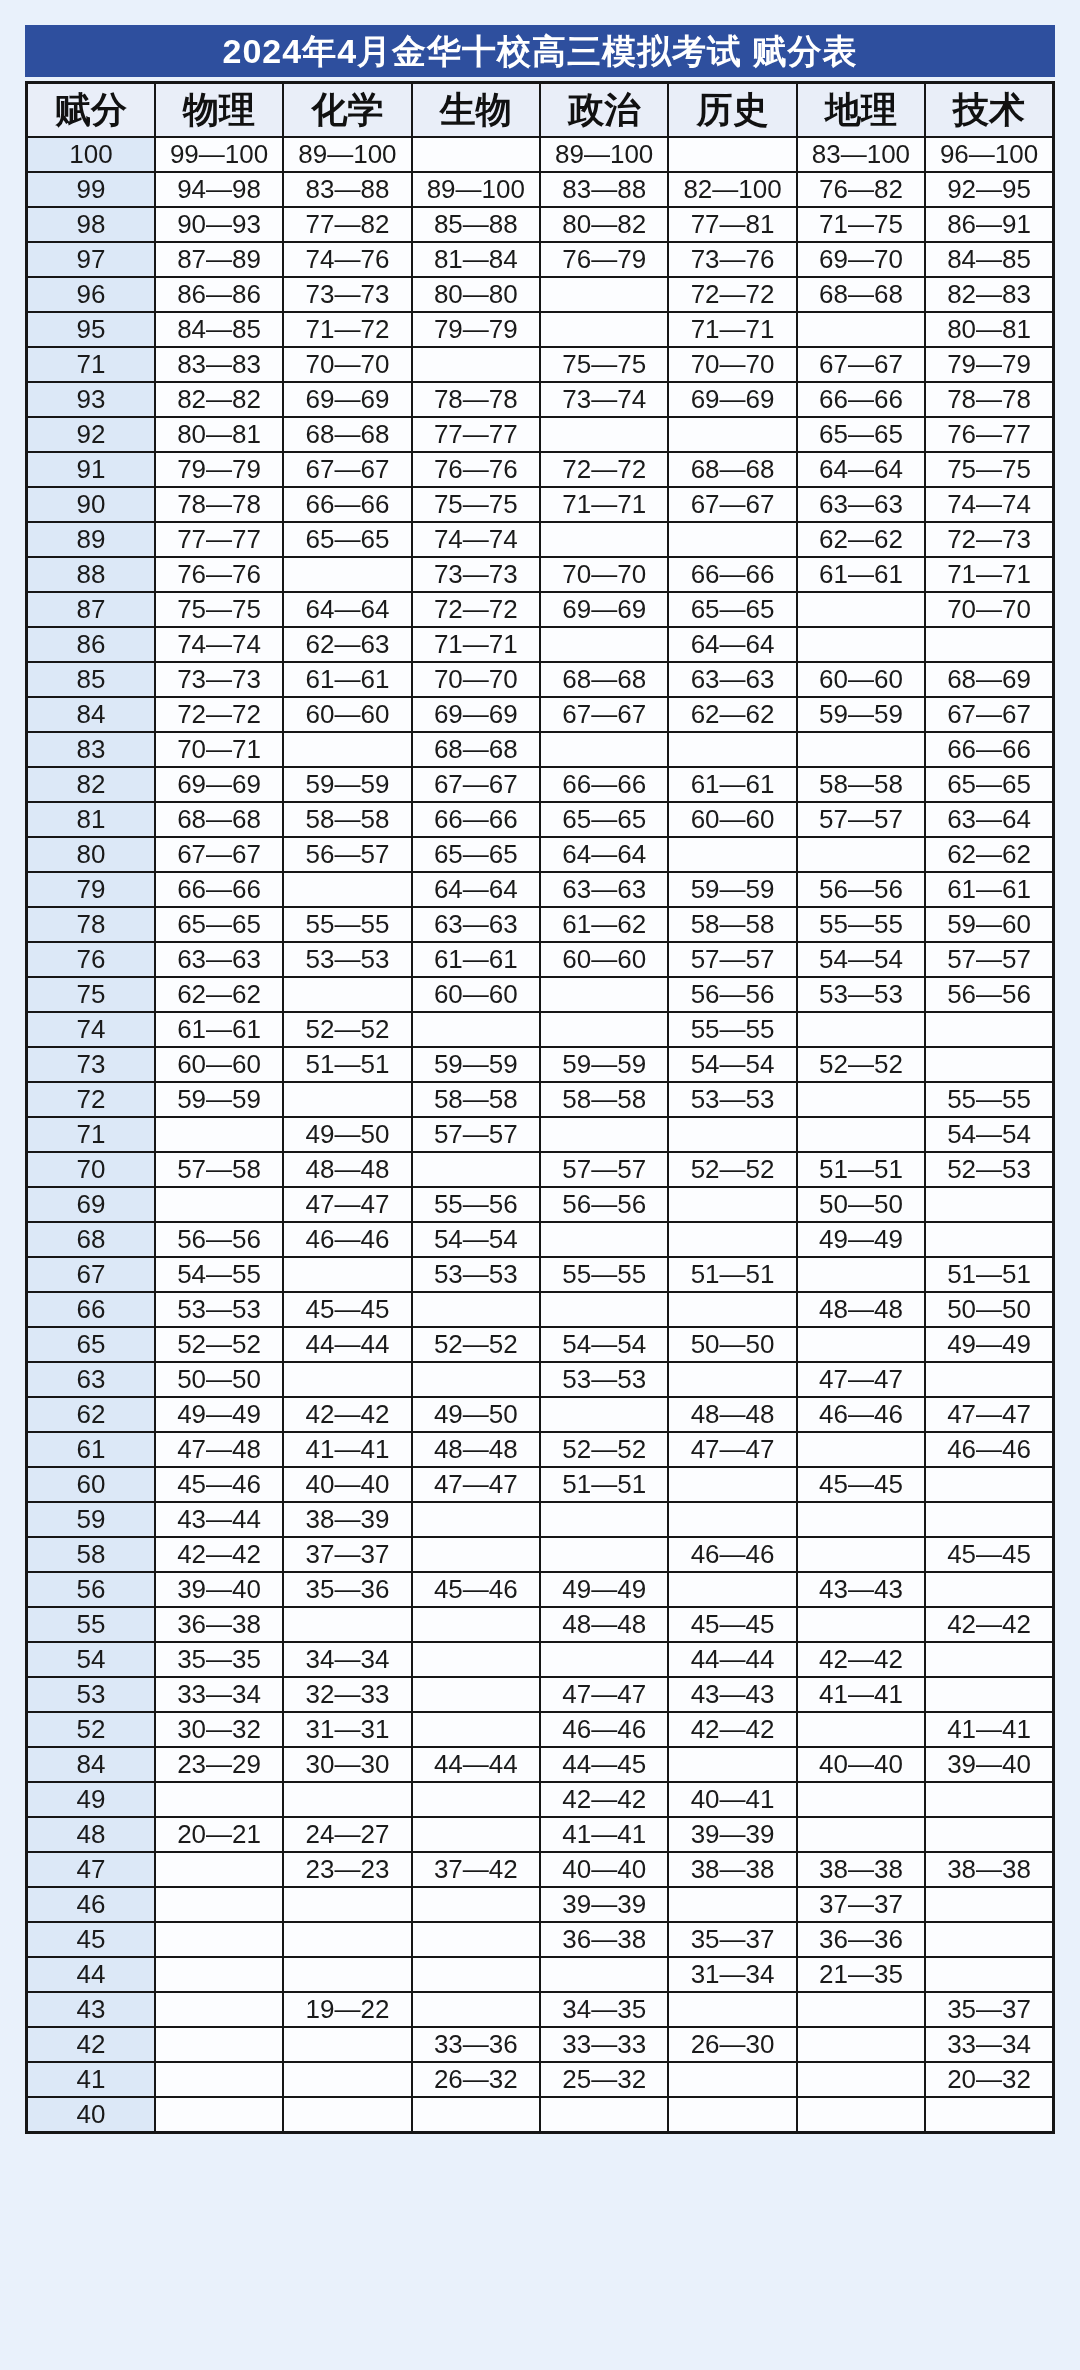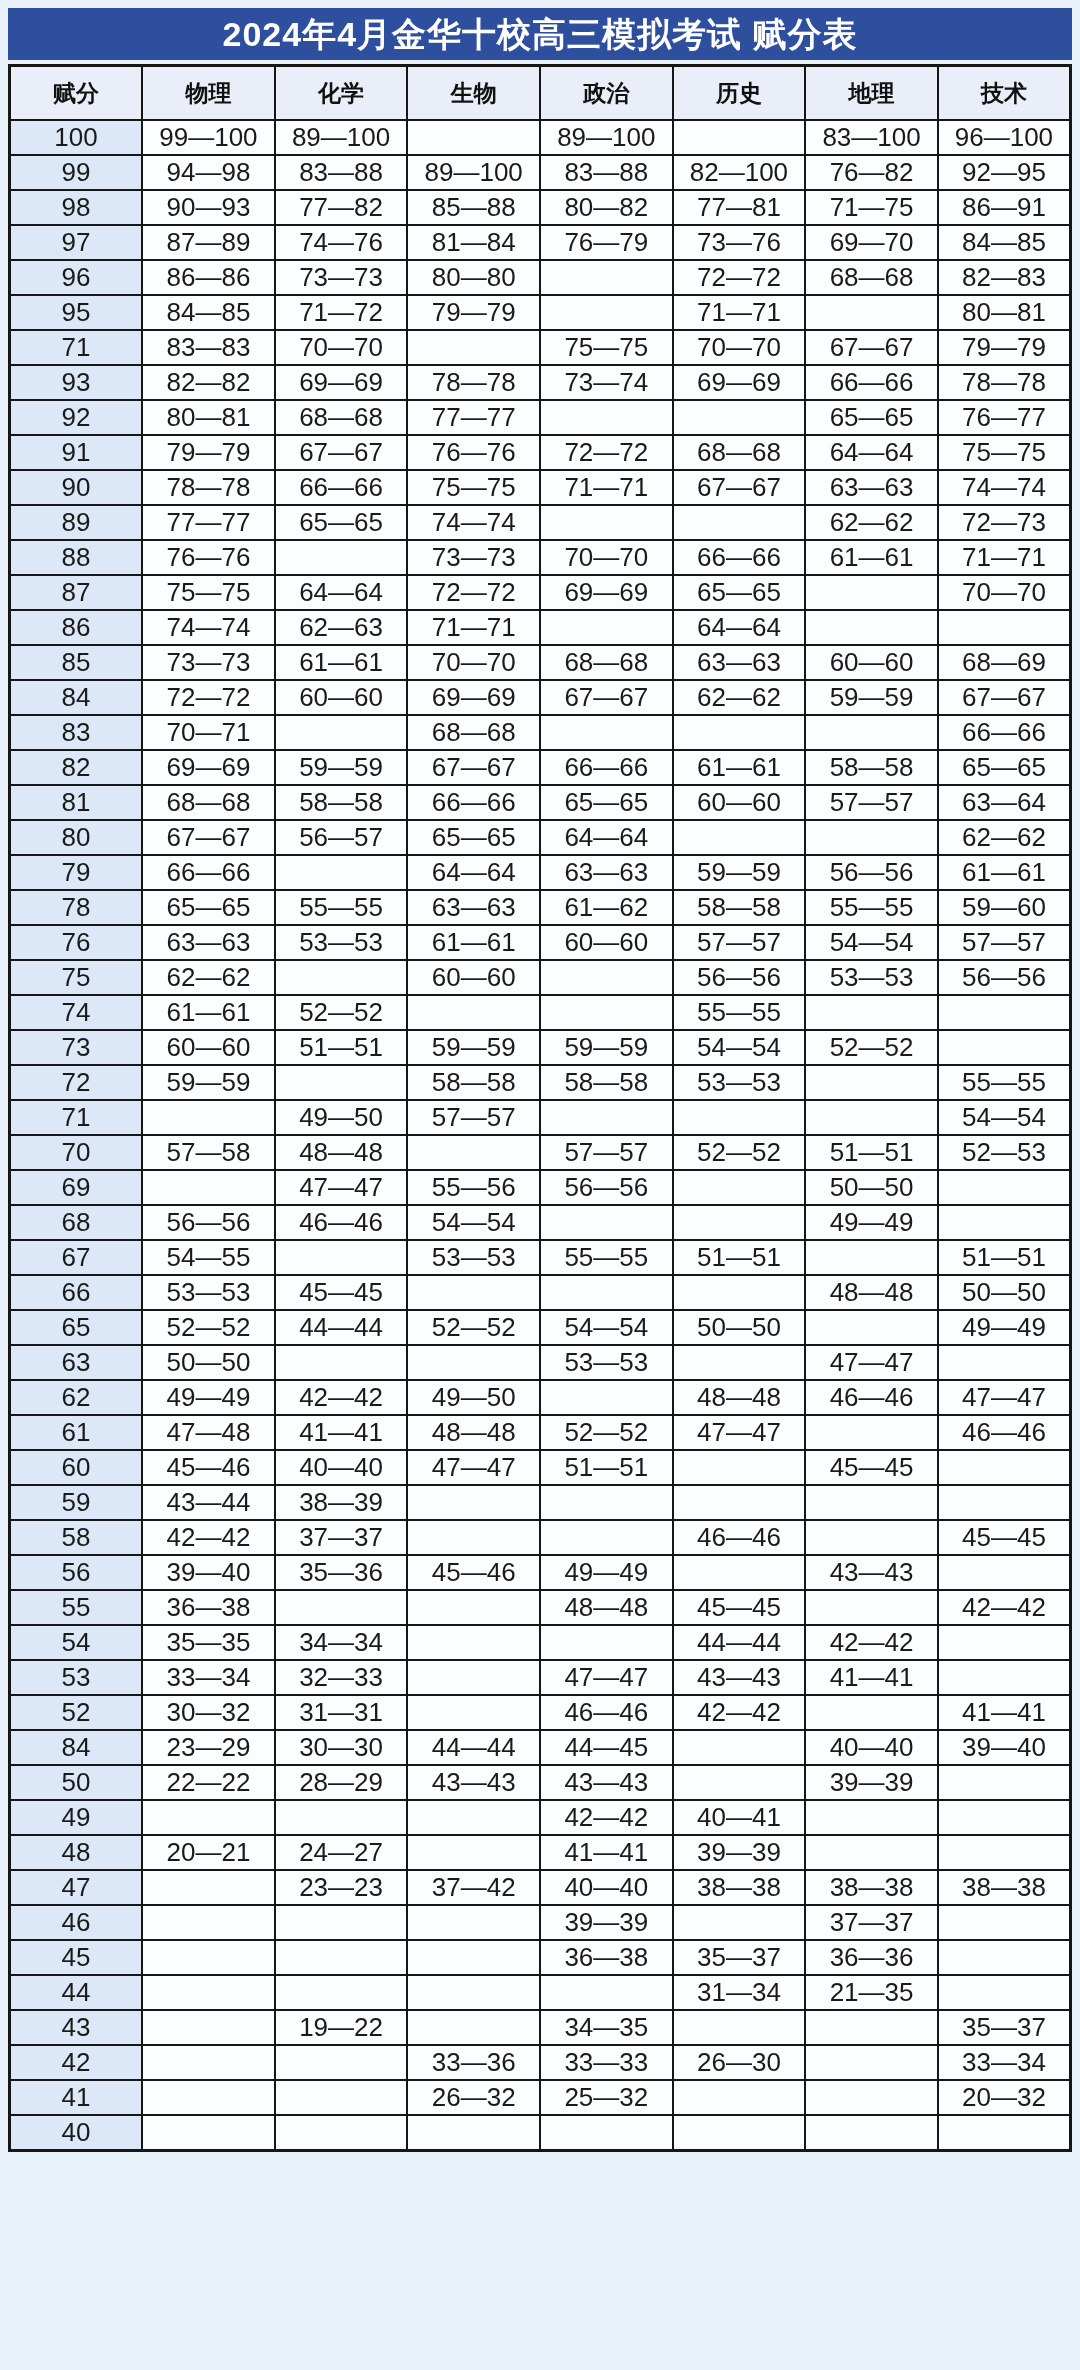--- a/index.html
+++ b/index.html
@@ -8,21 +8,21 @@
   }
   body {
     width: 1080px;
     height: 2370px;
     background: #e9f1fb;
     font-family: "Liberation Sans", "DejaVu Sans", sans-serif;
     box-sizing: border-box;
   }
   .page {
     box-sizing: border-box;
-    padding: 8px;
+    padding: 25px;
     width: 1080px;
     height: 2236px;
   }
   .title-bar {
     background: #2e4f9e;
     color: #ffffff;
     font-size: 34px;
     font-weight: bold;
     text-align: center;
     height: 52px;
@@ -41,21 +41,21 @@
     border: 2px solid #161616;
     text-align: center;
     vertical-align: middle;
     padding: 0;
     overflow: hidden;
     white-space: nowrap;
   }
   table.score-table th {
     height: 52px;
     background: #e9eef8;
-    font-size: 23px;
+    font-size: 36px;
     font-weight: 600;
     color: #111111;
   }
   table.score-table td {
     height: 33px;
     background: #fcfdff;
     font-size: 26px;
     color: #1a1a1a;
   }
   table.score-table td.score {
@@ -545,30 +545,20 @@
           <td class="score">84</td>
           <td>23—29</td>
           <td>30—30</td>
           <td>44—44</td>
           <td>44—45</td>
           <td></td>
           <td>40—40</td>
           <td>39—40</td>
         </tr>
         <tr>
-          <td class="score">50</td>
-          <td>22—22</td>
-          <td>28—29</td>
-          <td>43—43</td>
-          <td>43—43</td>
-          <td></td>
-          <td>39—39</td>
-          <td></td>
-        </tr>
-        <tr>
           <td class="score">49</td>
           <td></td>
           <td></td>
           <td></td>
           <td>42—42</td>
           <td>40—41</td>
           <td></td>
           <td></td>
         </tr>
         <tr>

